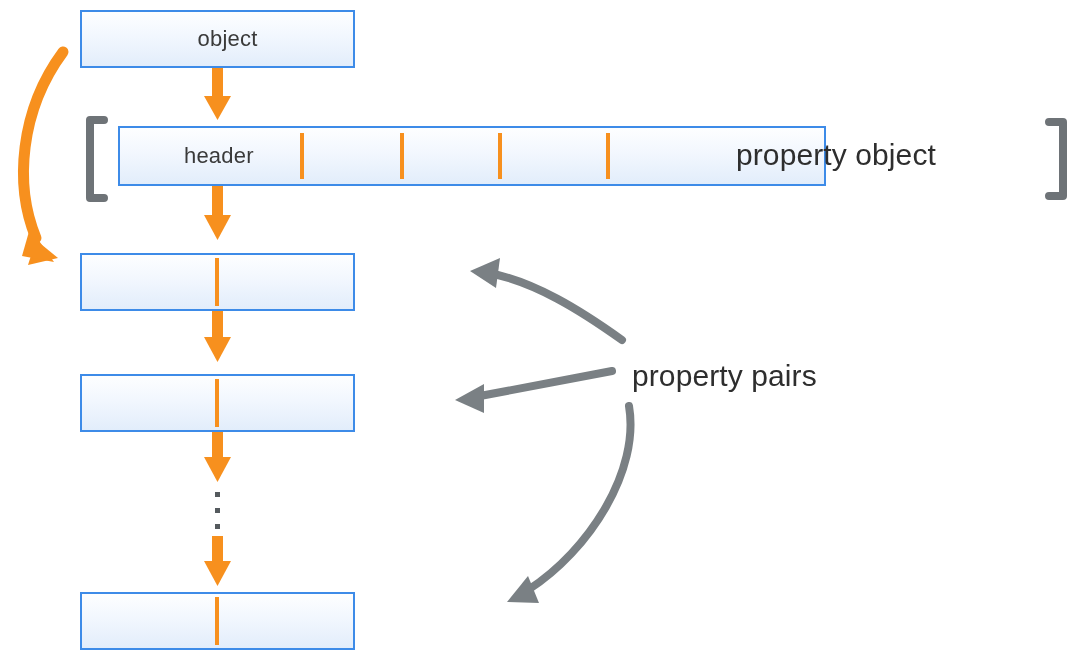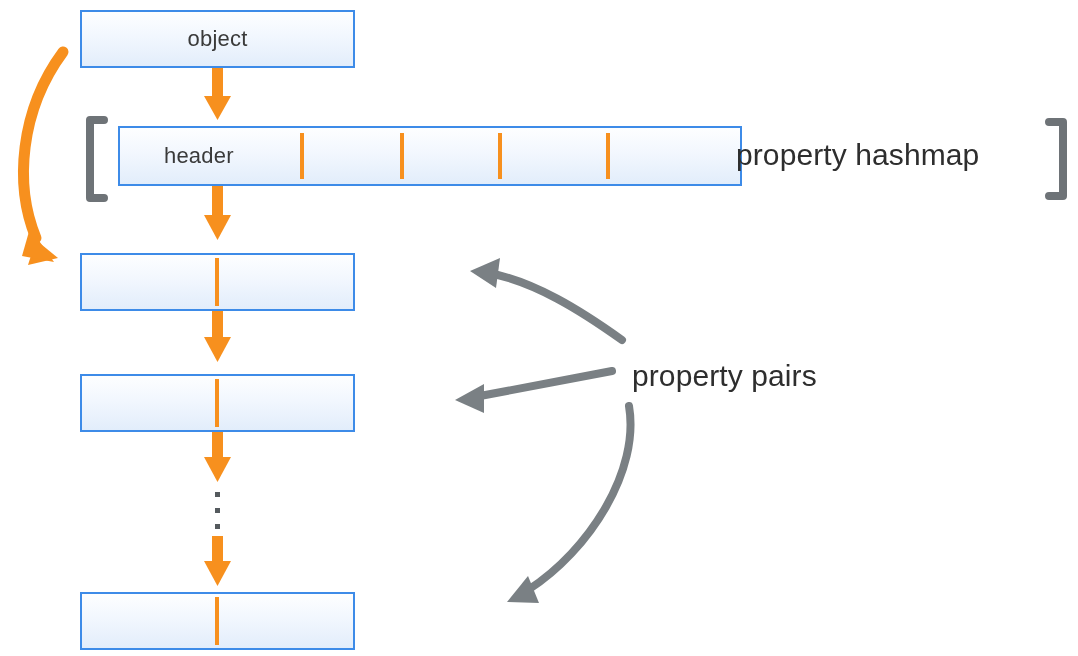--- a/index.html
+++ b/index.html
@@ -19,20 +19,21 @@
     overflow: hidden;
   }
   .box {
     position: absolute;
     box-sizing: border-box;
     border: 2px solid #3d8be8;
     background: linear-gradient(to bottom, #fdfeff 0%, #f2f7fe 45%, #e2edfb 100%);
     display: flex;
     align-items: center;
     justify-content: flex-start;
+    padding-left: 20px;
   }
   .box-label {
     font-size: 22px;
     color: #3a3a3a;
     letter-spacing: 0.2px;
     white-space: nowrap;
   }
   .tick {
     position: absolute;
     width: 4px;
@@ -127,38 +128,38 @@
     <g>
       <path d="M 1049,122 L 1063,122 L 1063,196 L 1049,196" fill="none" stroke="#6e7377" stroke-width="8" stroke-linecap="round" stroke-linejoin="round"></path>
     </g>
 
   </svg>
 
   <div class="box" style="left:80px; top:10px; width:275px; height:58px; justify-content:center;">
     <span class="box-label">object</span>
   </div>
 
-  <div class="box" style="left:118px; top:126px; width:624px; height:60px;">
+  <div class="box" style="left:118px; top:126px; width:708px; height:60px;">
     <span class="box-label" style="margin-left:44px;">header</span>
   </div>
   <div class="tick" style="left:300px; top:133px; height:46px;"></div>
   <div class="tick" style="left:400px; top:133px; height:46px;"></div>
   <div class="tick" style="left:498px; top:133px; height:46px;"></div>
   <div class="tick" style="left:606px; top:133px; height:46px;"></div>
 
   <div class="box" style="left:80px; top:253px; width:275px; height:58px;"></div>
   <div class="divider" style="left:215px; top:258px; height:48px;"></div>
 
   <div class="box" style="left:80px; top:374px; width:275px; height:58px;"></div>
   <div class="divider" style="left:215px; top:379px; height:48px;"></div>
 
   <div class="dot" style="left:215px; top:492px;"></div>
   <div class="dot" style="left:215px; top:508px;"></div>
   <div class="dot" style="left:215px; top:524px;"></div>
 
   <div class="box" style="left:80px; top:592px; width:275px; height:58px;"></div>
   <div class="divider" style="left:215px; top:597px; height:48px;"></div>
 
-  <div class="plain-label" style="left:736px; top:138px;">property hashmap</div>
+  <div class="plain-label" style="left:736px; top:138px;">property object</div>
 
   <div class="plain-label" style="left:632px; top:359px;">property pairs</div>
 
 </div>
 
 </body></html>

